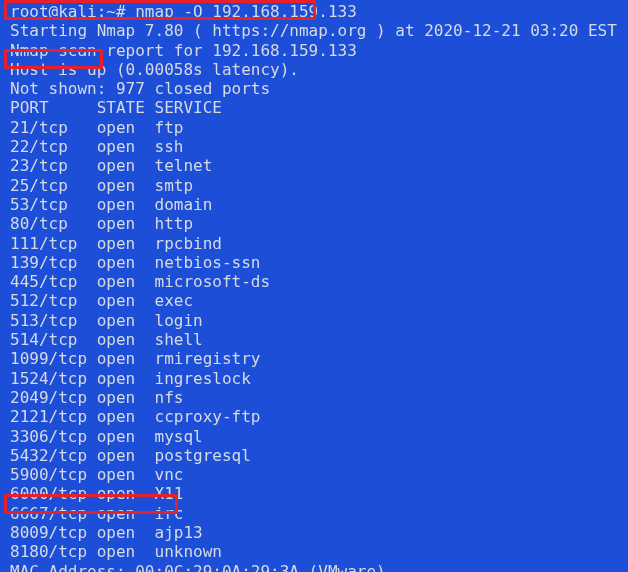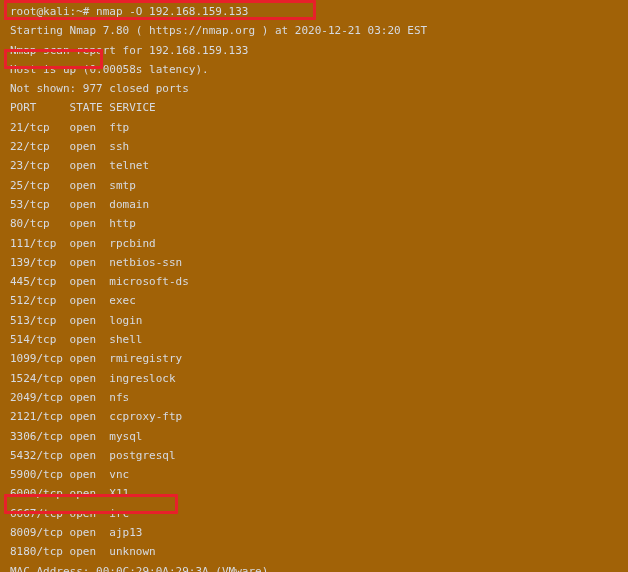--- a/index.html
+++ b/index.html
@@ -4,24 +4,24 @@
 <style>
   html, body {
     margin: 0;
     padding: 0;
     background: #242630;
   }
   #terminal {
     position: relative;
     width: 628px;
     height: 572px;
-    background: #a16207;
+    background: #1d4ed8;
     overflow: hidden;
     font-family: "DejaVu Sans Mono", "Liberation Mono", monospace;
-    font-size: 11px;
+    font-size: 16px;
     line-height: 19.3px;
     color: #d6dbe3;
     -webkit-font-smoothing: antialiased;
   }
   #screen-lines {
     position: absolute;
     left: 10px;
     top: 2px;
     white-space: pre;
   }

